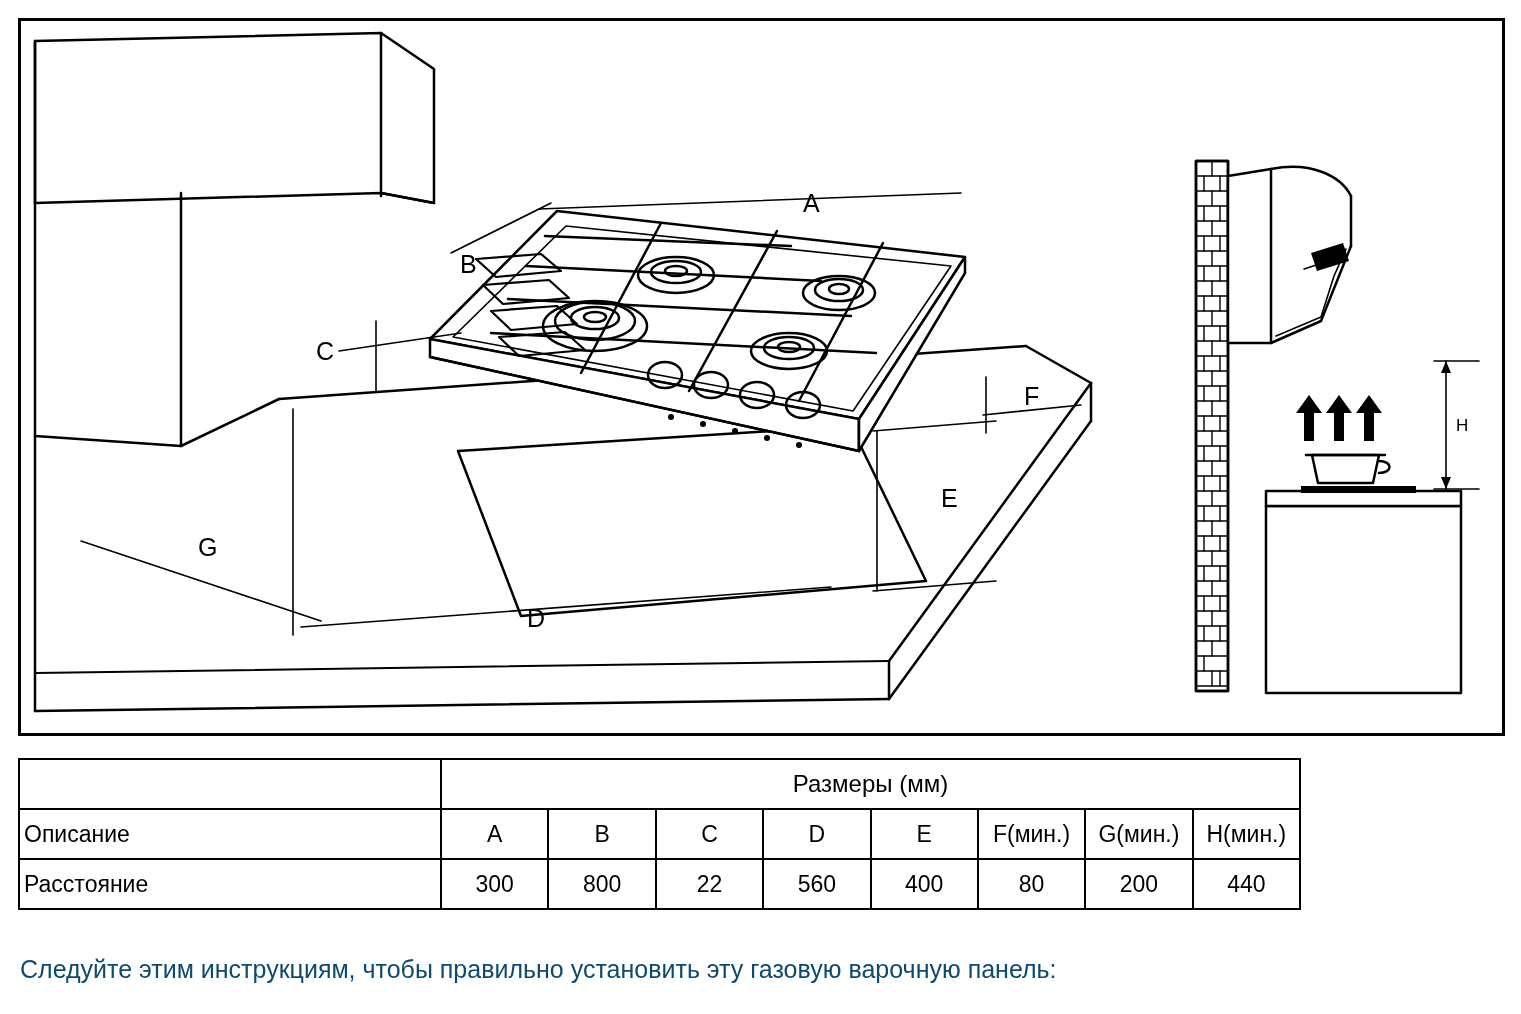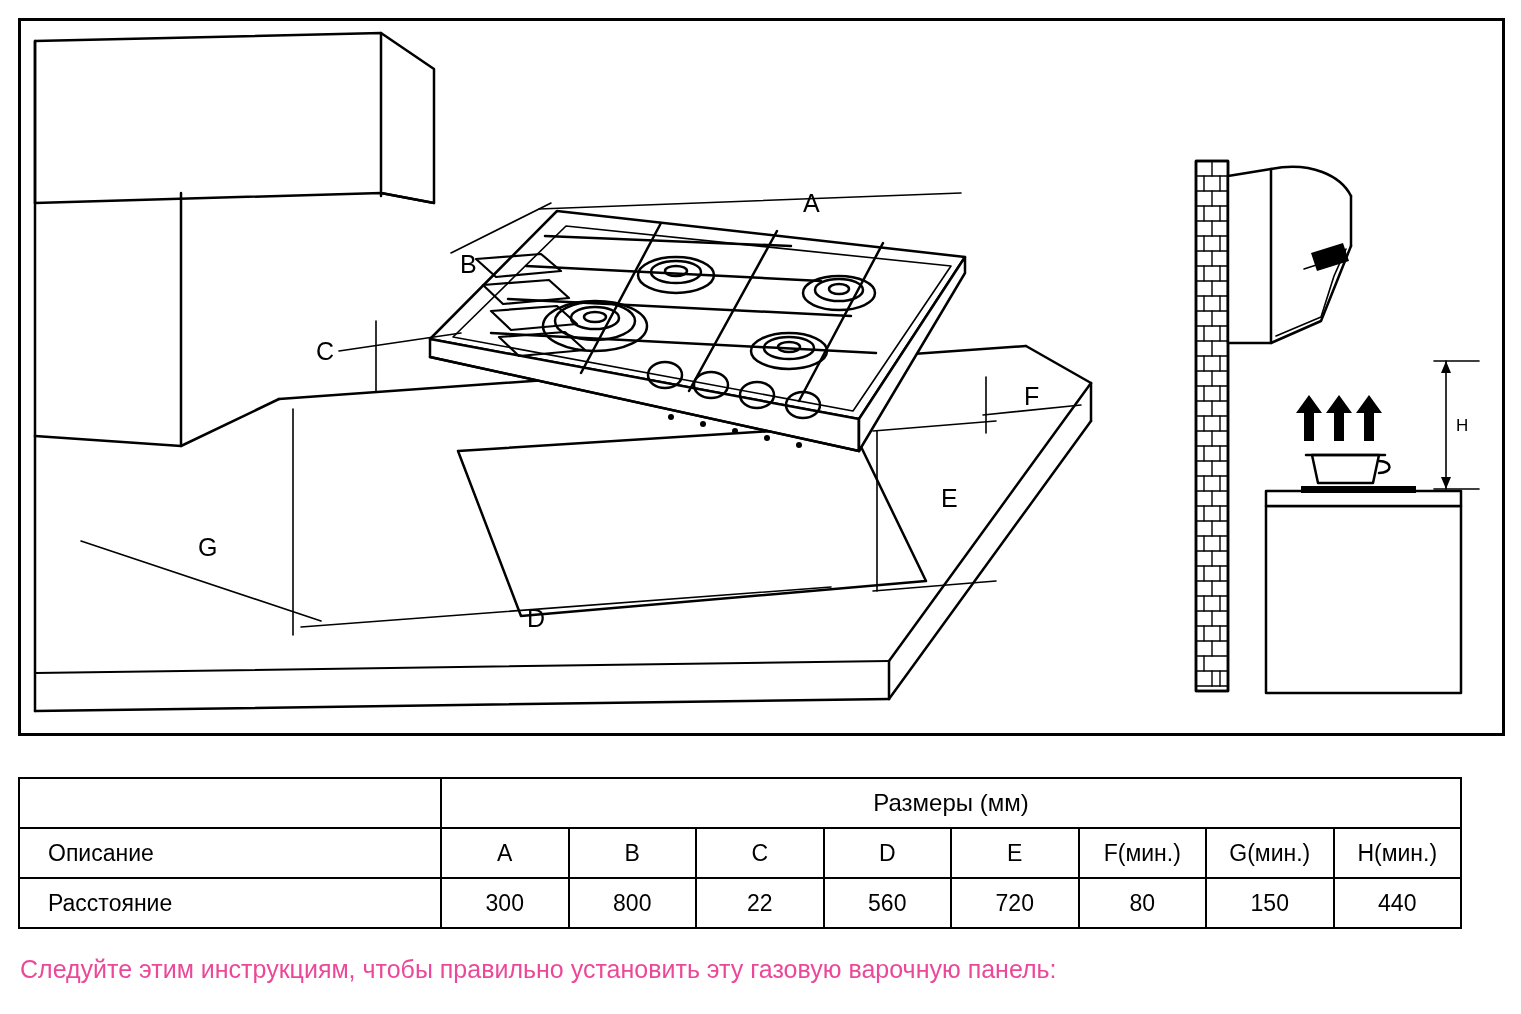--- a/index.html
+++ b/index.html
@@ -46,56 +46,55 @@
     user-select: none;
   }
   .dim-label.small {
     font-size: 17px;
   }
   
   .dims-table {
     position: absolute;
     left: 18px;
     top: 758px;
-    width: 1444px;
+    width: 1283px;
     border-collapse: collapse;
     table-layout: fixed;
-    margin-top: 19px;
   }
   .dims-table td {
     border: 2px solid #000;
     height: 48px;
     font-size: 23px;
     text-align: center;
     vertical-align: middle;
     padding: 0 4px;
     font-family: "Liberation Sans", sans-serif;
   }
   .dims-table td.desc-col {
     text-align: left;
-    padding-left: 28px;
+    padding-left: 4px;
     width: 412px;
   }
   .dims-table td.blank-col {
     width: 412px;
   }
   .dims-table td.head-span {
     font-size: 24px;
   }
   .col-a, .col-b, .col-c, .col-d, .col-e { width: 78px; }
   .col-f, .col-g { width: 140px; }
   .col-h { width: 215px; }
   
   .footer-note {
     position: absolute;
     left: 20px;
     top: 955px;
     font-size: 25px;
     font-family: "Liberation Sans", sans-serif;
-    color: #ec4899;
+    color: #0c4a6e;
     white-space: nowrap;
   }
 </style>
 </head>
 <body>
 
 <div class="page">
 
   <div class="figure-frame">
 
@@ -318,23 +317,23 @@
         <td class="col-f">F(мин.)</td>
         <td class="col-g">G(мин.)</td>
         <td class="col-h">H(мин.)</td>
       </tr>
       <tr>
         <td class="desc-col">Расстояние</td>
         <td class="col-a">300</td>
         <td class="col-b">800</td>
         <td class="col-c">22</td>
         <td class="col-d">560</td>
-        <td class="col-e">720</td>
+        <td class="col-e">400</td>
         <td class="col-f">80</td>
-        <td class="col-g">150</td>
+        <td class="col-g">200</td>
         <td class="col-h">440</td>
       </tr>
     </tbody>
   </table>
 
   <div class="footer-note">Следуйте этим инструкциям, чтобы правильно установить эту газовую варочную панель:</div>
 
 </div>
 
 </body></html>

